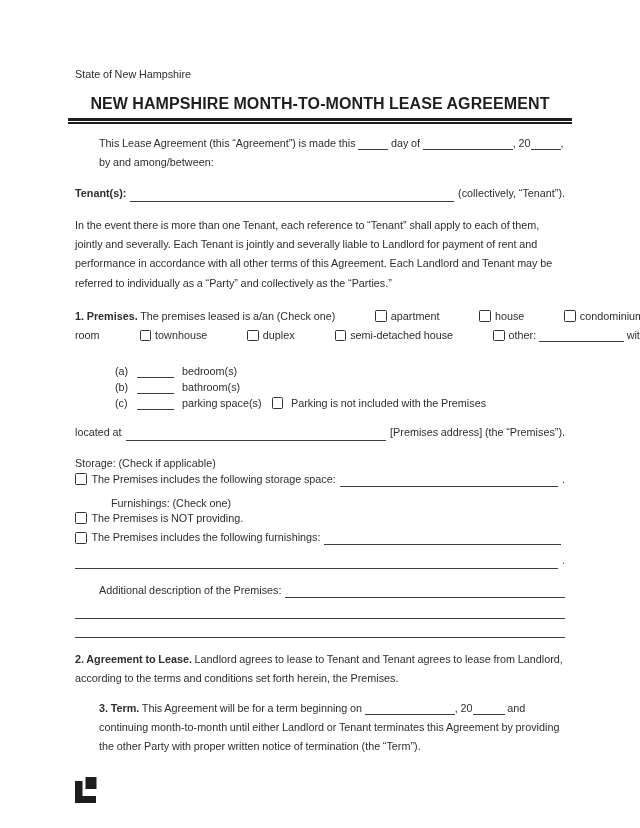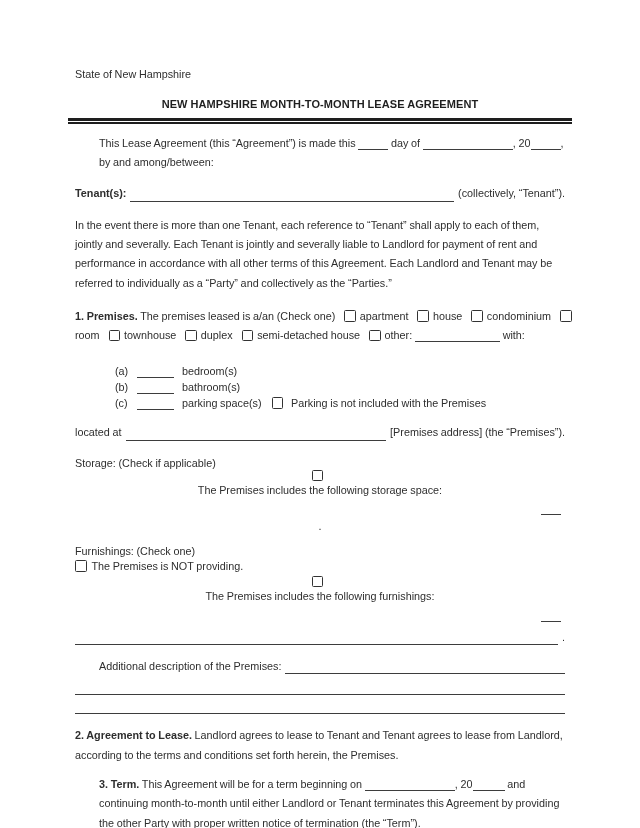--- a/index.html
+++ b/index.html
@@ -5,44 +5,44 @@
   html,body{margin:0;padding:0;}
   body{
     width:640px;height:828px;background:#ffffff;overflow:hidden;
     font-family:"Liberation Sans","DejaVu Sans",sans-serif;
     font-size:10.8px;color:#2e2e2e;word-spacing:-0.3px;
     -webkit-font-smoothing:antialiased;
   }
   .page{padding:66px 75px 0 75px;width:490px;position:relative;}
   .state{line-height:16px;}
   .title-wrap{margin:12px -7px 0 -7px;text-align:center;}
-  .title{font-size:11px;font-weight:bold;line-height:20px;color:#1f1f1f;letter-spacing:.1px;white-space:nowrap;margin:0;}
+  .title{font-size:16px;font-weight:bold;line-height:20px;color:#1f1f1f;letter-spacing:.1px;white-space:nowrap;margin:0;}
   .rule-thick{height:2.8px;background:#1e1e1e;margin-top:4px;}
   .rule-thin{height:1.8px;background:#1e1e1e;margin-top:1.2px;}
   p{margin:0;line-height:19.3px;}
   .b{font-weight:bold;}
   .mt10{margin-top:10px;margin-left:24px;} .mt12{margin-top:12px;} .mt14{margin-top:14px;}
-  .mt8{margin-top:8px;} .mt4{margin-top:4px;} .mt3{margin-top:19px;} .mt1{margin-top:1px;}
+  .mt8{margin-top:8px;margin-left:36px;} .mt4{margin-top:4px;} .mt3{margin-top:19px;} .mt1{margin-top:1px;}
   .blank{display:inline-block;border-bottom:1.2px solid #3d3d3d;height:13px;vertical-align:-3px;}
   .w30{width:30px;} .w32{width:32px;} .w37{width:37px;} .w85{width:85px;}
   .w90{width:90px;} .w150{width:150px;}
   .cb{display:inline-block;width:11px;height:11px;border:1.4px solid #333;border-radius:1.5px;vertical-align:-2px;background:#fff;box-sizing:border-box;width:11.5px;height:11.5px;}
   .opt-line{white-space:nowrap;line-height:19.3px;}
-  .opt{margin-left:9px;}
+  .opt{padding-left:40px;}
   .cb-gap{margin-right:4px;}
   .flexline{display:flex;align-items:center;line-height:19.3px;}
   .fblank{flex:1 1 auto;border-bottom:1.2px solid #3d3d3d;height:14px;align-self:flex-end;margin-bottom:2px;min-width:20px;margin-left:4px;margin-right:4px;}
   .sublist{margin-left:40px;}
   .subrow{line-height:15.6px;white-space:nowrap;}
   .subkey{display:inline-block;width:22px;}
   .subblank{margin-right:8px;}
   .note-gap{margin-left:10px;margin-right:8px;}
   .uline{}
   .full-rule{border-bottom:1.2px solid #3d3d3d;height:18px;}
-  .chk-line{line-height:19.3px;flex-direction:column;}
+  .chk-line{line-height:19.3px;}
   .chk-line .cb{margin-right:5px;}
   .endmark{flex:0 0 auto;}
   .logo{margin-top:20px;}
 </style>
 </head>
 <body>
 
 <div class="page">
 
   <div class="state">State of New Hampshire</div>

